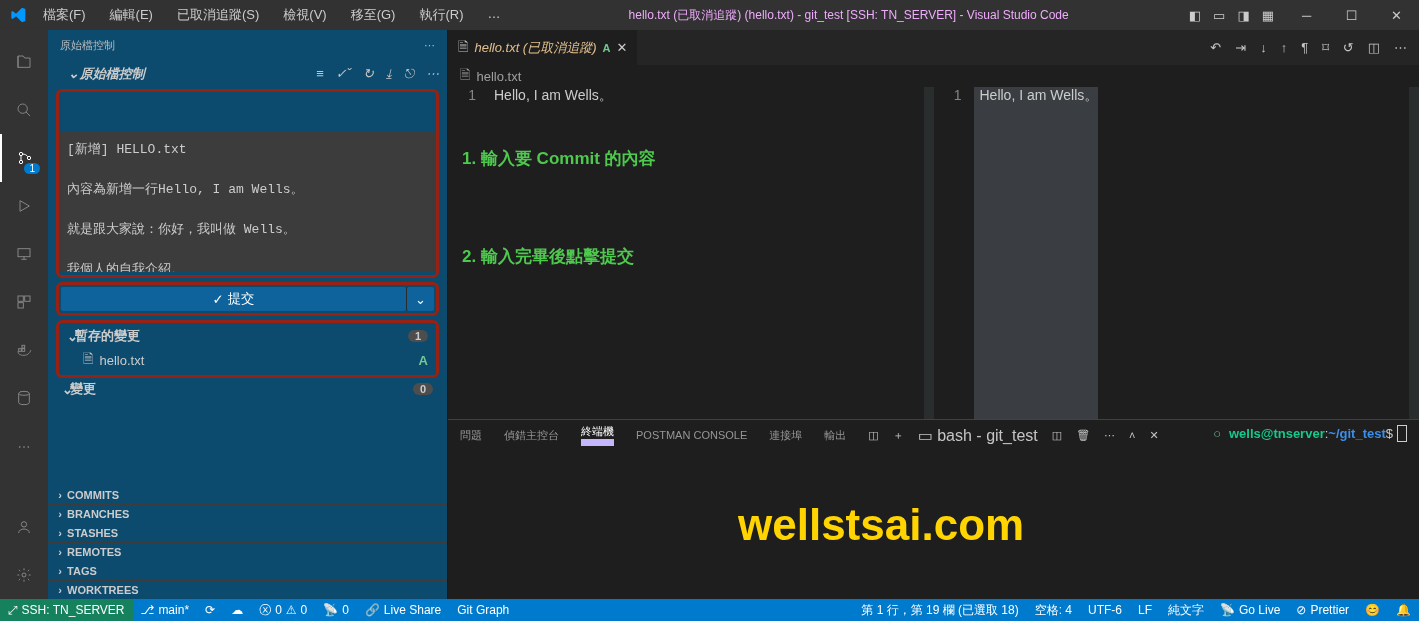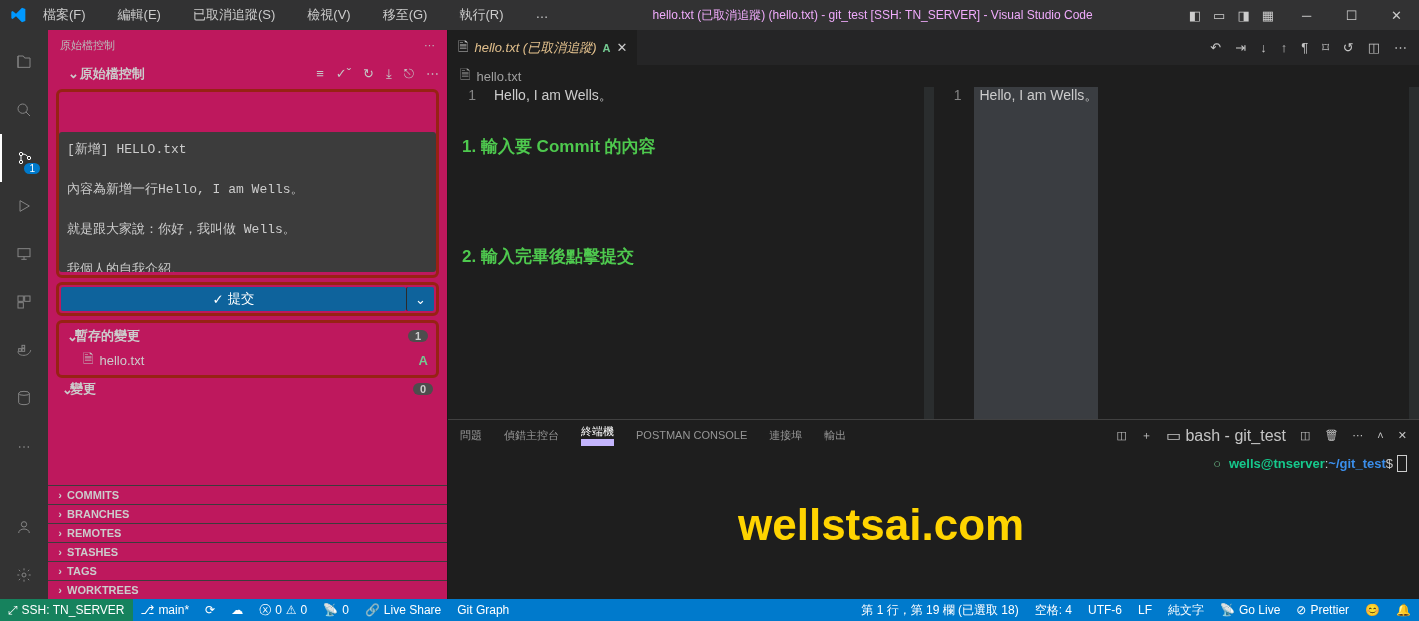--- a/index.html
+++ b/index.html
@@ -2,41 +2,41 @@
 <html><head>
 <meta charset="utf-8">
 <style>
 * { margin: 0; padding: 0; box-sizing: border-box; font-family: "Segoe UI", "Microsoft JhengHei", sans-serif; }
 body { background: #1e1e1e; color: #cccccc; width: 1419px; height: 621px; overflow: hidden; display: flex; flex-direction: column; font-size: 13px; }
 
 
 .titlebar { height: 30px; background: #323233; display: flex; align-items: center; }
 .logo { width: 35px; display: flex; justify-content: center; align-items: center; }
 .logo svg { width: 16px; height: 16px; }
-.menubar { display: flex; gap: 16px; }
+.menubar { display: flex; gap: 8px; }
 .menu-item { padding: 0 8px; cursor: pointer; }
 .title-text { flex: 1; text-align: center; color: #f0abfc; font-size: 12px; }
 .layout-icons { display: flex; gap: 12px; padding-right: 10px; color: #ccc; }
 .window-controls { display: flex; }
 .window-btn { width: 45px; height: 30px; display: flex; justify-content: center; align-items: center; }
 
 
 .main-row { display: flex; flex: 1; min-height: 0; }
 
 
 .activitybar { width: 48px; background: #333333; display: flex; flex-direction: column; align-items: center; padding-top: 8px; }
 .activity-item { width: 48px; height: 48px; display: flex; justify-content: center; align-items: center; color: #858585; position: relative; }
 .activity-item.active { color: #fff; border-left: 2px solid #fff; }
 .activity-badge { position: absolute; bottom: 8px; right: 8px; background: #007acc; color: #fff; border-radius: 8px; padding: 0 5px; font-size: 10px; }
 .activity-spacer { flex: 1; }
 
 
-.sidebar { width: 400px; background: #be185d; display: flex; flex-direction: column; border-right: 1px solid #191919; }
+.sidebar { width: 400px; background: #0c4a6e; display: flex; flex-direction: column; border-right: 1px solid #191919; }
 .sidebar-title { display: flex; align-items: center; justify-content: space-between; padding: 8px 12px; font-size: 11px; color: #bbb; }
-.scm-header { display: flex; align-items: center; justify-content: space-between; padding: 4px 8px 4px 20px; }
+.scm-header { display: flex; align-items: center; justify-content: space-between; padding: 4px 8px 4px 20px; font-style: italic; }
 .scm-header .label { font-weight: 600; }
 .scm-header .icons { display: flex; gap: 12px; color: #c5c5c5; }
 .commit-box { margin: 2px 8px 4px; border: 3px solid #972214; border-radius: 6px; }
 .commit-input { width: 100%; background: #3c3c3c; border: none; resize: none; color: #ccc; padding: 8px 8px; font-size: 13px; font-family: Liberation Mono, monospace; line-height: 20px; min-height: 140px; border-radius: 3px; margin-top: 40px; }
 .commit-row { margin: 0 8px 4px; border: 3px solid #972214; border-radius: 6px; padding: 2px; }
 .commit-btn-wrap { display: flex; height: 24px; }
 .commit-btn { flex: 1; background: #0e639c; color: #fff; border: none; display: flex; justify-content: center; align-items: center; gap: 4px; border-radius: 2px; }
 .commit-dd { width: 28px; background: #0e639c; color: #fff; display: flex; justify-content: center; align-items: center; border-left: 1px solid #2b2b2b; border-radius: 2px; }
 .changes-block { margin: 0 8px; border: 3px solid #972214; border-radius: 6px; padding: 2px 0; }
 .group-head { display: flex; align-items: center; padding: 2px 8px; font-weight: 600; }
@@ -59,21 +59,21 @@
 .breadcrumb { height: 22px; display: flex; align-items: center; padding-left: 12px; color: #a0a0a0; gap: 6px; }
 .editor-split { flex: 1; display: flex; min-height: 0; }
 .editor-pane { flex: 1; display: flex; position: relative; font-family: "Consolas","Microsoft JhengHei", monospace; font-size: 14px; }
 .gutter { width: 40px; text-align: right; padding-right: 12px; color: #858585; }
 .code-line { padding-left: 6px; }
 .editor-pane.right .code-line { background: #3a3d41; }
 .scrollbar { position: absolute; right: 0; top: 0; width: 10px; height: 100%; background: #2a2d2e; }
 .annot { position: absolute; color: #4ec94e; font-size: 17px; font-weight: bold; font-family: "Microsoft JhengHei", sans-serif; }
 
 
-.panel { height: 180px; display: flex; flex-direction: column; border-top: 1px solid #414141; }
+.panel { height: 180px; display: flex; flex-direction: row; border-top: 1px solid #414141; }
 .panel-tabs { height: 30px; display: flex; align-items: center; padding: 0 12px; gap: 22px; font-size: 11px; color: #969696; }
 .panel-tab.active { color: #fff; border-bottom: 7px solid #c4b5fd; }
 .panel-actions { margin-left: auto; display: flex; gap: 14px; align-items: center; color: #c5c5c5; }
 .term-label { font-size: 16px; }
 .terminal { flex: 1; padding: 6px 12px; font-family: Consolas, monospace; font-size: 13px; text-align: right; }
 .term-user { color: #16c98d; font-weight: bold; }
 .term-path { color: #3b8eea; font-weight: bold; }
 .watermark { position: absolute; color: #ffd400; font-size: 44px; font-weight: bold; font-family: Arial, sans-serif; }
 
 
@@ -238,22 +238,22 @@
 
     <div class="plain-group">
       <span class="chev">⌄</span>
       <span>變更</span>
       <span class="count">0</span>
     </div>
 
     <div class="scm-sections">
       <div class="scm-section"><span class="chev">›</span> <span>COMMITS</span></div>
       <div class="scm-section"><span class="chev">›</span> <span>BRANCHES</span></div>
+      <div class="scm-section"><span class="chev">›</span> <span>STASHES</span></div>
       <div class="scm-section"><span class="chev">›</span> <span>REMOTES</span></div>
-      <div class="scm-section"><span class="chev">›</span> <span>STASHES</span></div>
       <div class="scm-section"><span class="chev">›</span> <span>TAGS</span></div>
       <div class="scm-section"><span class="chev">›</span> <span>WORKTREES</span></div>
     </div>
   </div>
 
   <div class="editor-area">
     <div class="tabs-row">
       <div class="tab">
         <span style="color:#c5c5c5">🗎</span>
         <span class="name">hello.txt (已取消追蹤)</span>
@@ -280,21 +280,21 @@
       <div class="editor-pane left">
         <div class="gutter">1</div>
         <div class="code-line">Hello, I am Wells。</div>
         <div class="scrollbar"></div>
       </div>
       <div class="editor-pane right">
         <div class="gutter">1</div>
         <div class="code-line">Hello, I am Wells。</div>
         <div class="scrollbar"></div>
       </div>
-      <div class="annot" style="left:14px;top:48px">1. 輸入要 Commit 的內容</div>
+      <div class="annot" style="left:14px;top:60px">1. 輸入要 Commit 的內容</div>
       <div class="annot" style="left:14px;top:158px">2. 輸入完畢後點擊提交</div>
     </div>
 
     <div class="panel" style="position:relative">
       <div class="panel-tabs">
         <span class="panel-tab">問題</span>
         <span class="panel-tab">偵錯主控台</span>
         <span class="panel-tab active">終端機</span>
         <span class="panel-tab">POSTMAN CONSOLE</span>
         <span class="panel-tab">連接埠</span>

